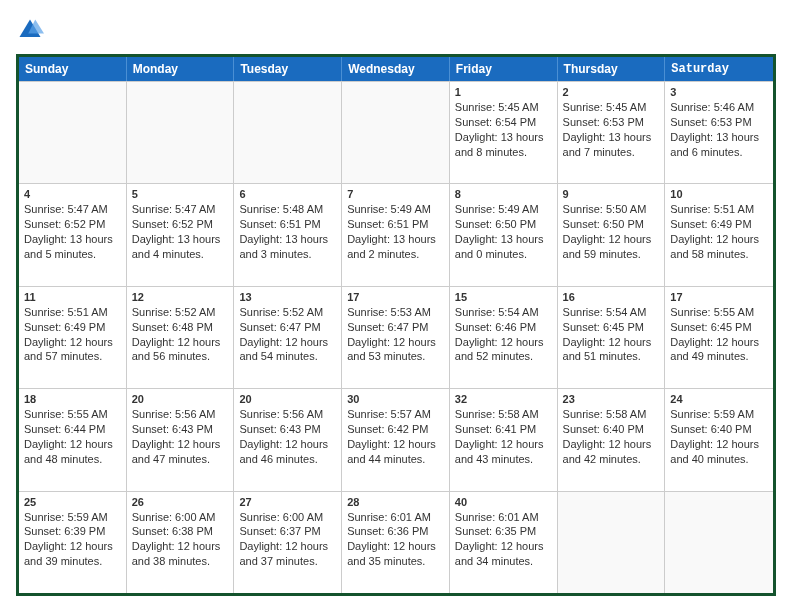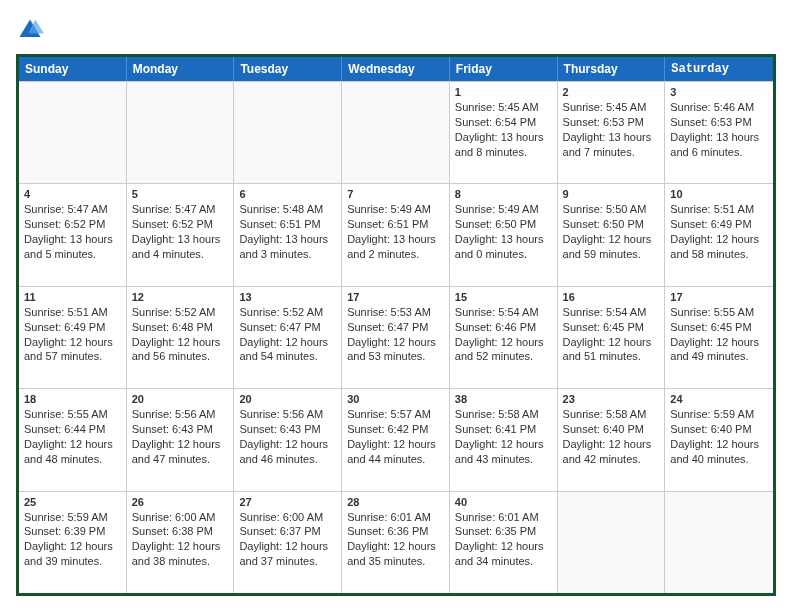--- a/index.html
+++ b/index.html
@@ -224,21 +224,21 @@
           </div>
           <div class="cal-cell">
             <div class="day-num">20</div>
             <div class="day-info">Sunrise: 5:56 AM<br>Sunset: 6:43 PM<br>Daylight: 12 hours and 46 minutes.</div>
           </div>
           <div class="cal-cell">
             <div class="day-num">30</div>
             <div class="day-info">Sunrise: 5:57 AM<br>Sunset: 6:42 PM<br>Daylight: 12 hours and 44 minutes.</div>
           </div>
           <div class="cal-cell">
-            <div class="day-num">38</div>
+            <div class="day-num">32</div>
             <div class="day-info">Sunrise: 5:58 AM<br>Sunset: 6:41 PM<br>Daylight: 12 hours and 43 minutes.</div>
           </div>
           <div class="cal-cell">
             <div class="day-num">23</div>
             <div class="day-info">Sunrise: 5:58 AM<br>Sunset: 6:40 PM<br>Daylight: 12 hours and 42 minutes.</div>
           </div>
           <div class="cal-cell">
             <div class="day-num">24</div>
             <div class="day-info">Sunrise: 5:59 AM<br>Sunset: 6:40 PM<br>Daylight: 12 hours and 40 minutes.</div>
           </div>

